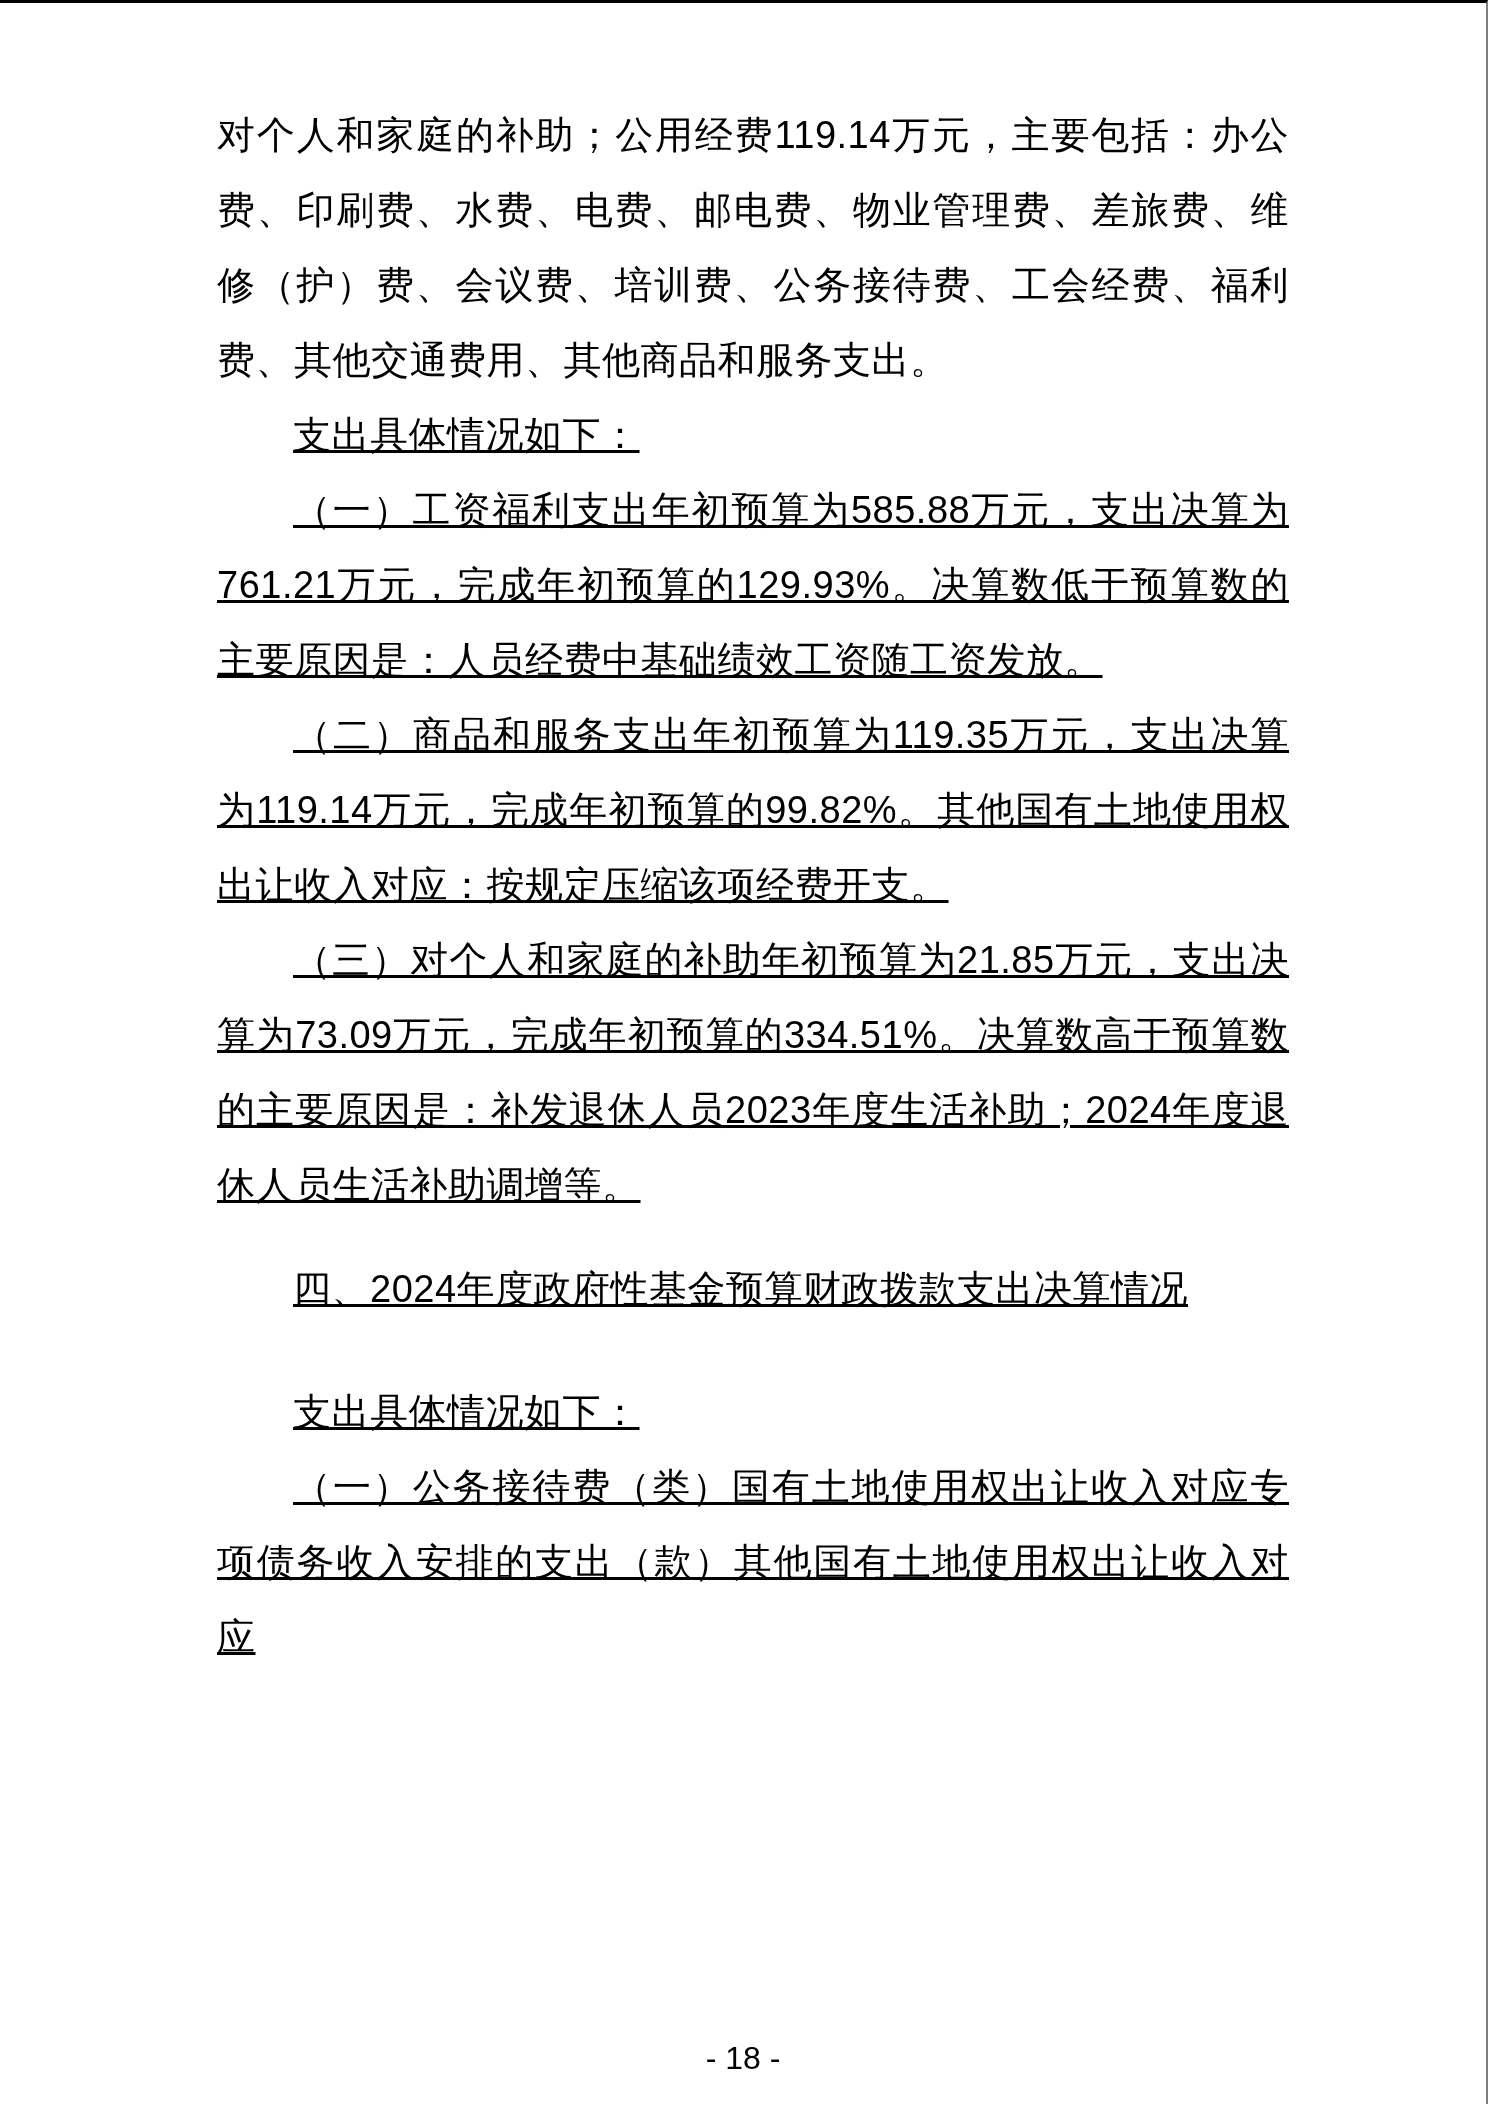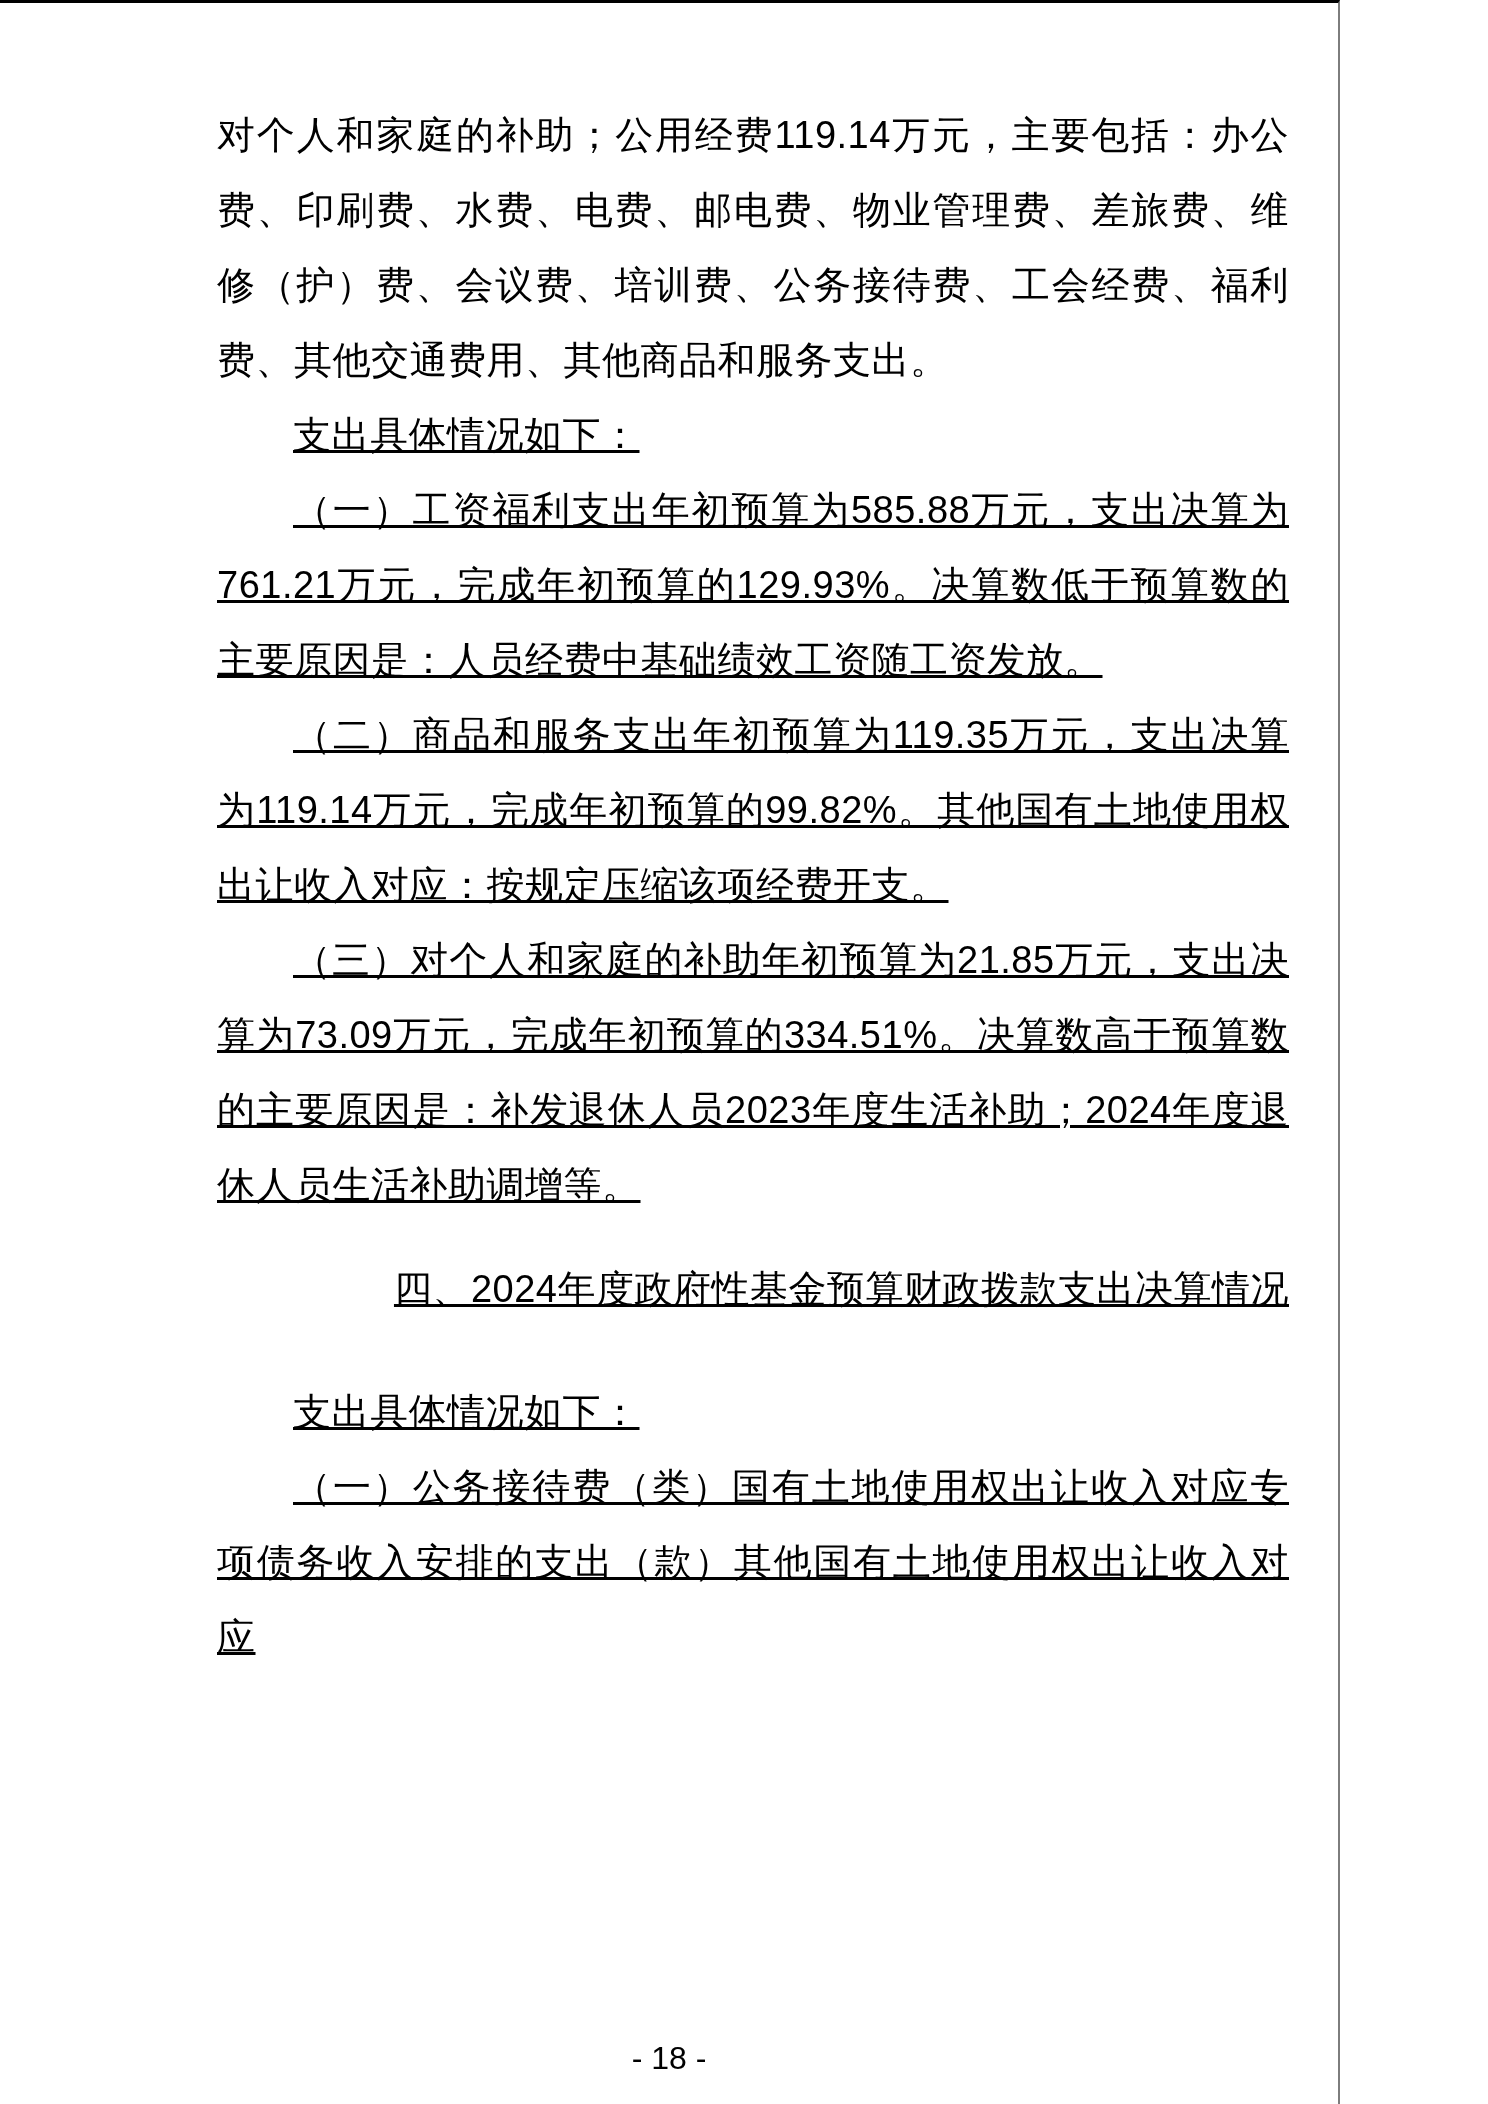--- a/index.html
+++ b/index.html
@@ -2,21 +2,21 @@
 <html lang="zh"><head>
 <meta charset="utf-8">
 <style>
   html, body {
     margin: 0;
     padding: 0;
     background: #ffffff;
   }
   .page {
     position: relative;
-    width: 1340px;
+    width: 1488px;
     height: 2104px;
     background: #ffffff;
     box-sizing: border-box;
     border-top: 3px solid #000000;
     border-right: 2px solid #7d7d7d;
     overflow: hidden;
     font-family: "Liberation Sans", "DejaVu Sans", sans-serif;
     color: #000000;
   }
   .content {
@@ -35,21 +35,21 @@
     color: #000000;
     font-weight: 400;
   }
   p.para.indent {
     text-indent: 76px;
     text-decoration: underline;
   }
   p.para.heading {
     margin-top: 29px;
     margin-bottom: 48px;
-    text-align: right;
+    text-align: left;
   }
   .footer {
     position: absolute;
     left: 0;
     right: 0;
     top: 2035px;
     text-align: center;
     font-size: 32px;
     line-height: 40px;
     color: #000000;

